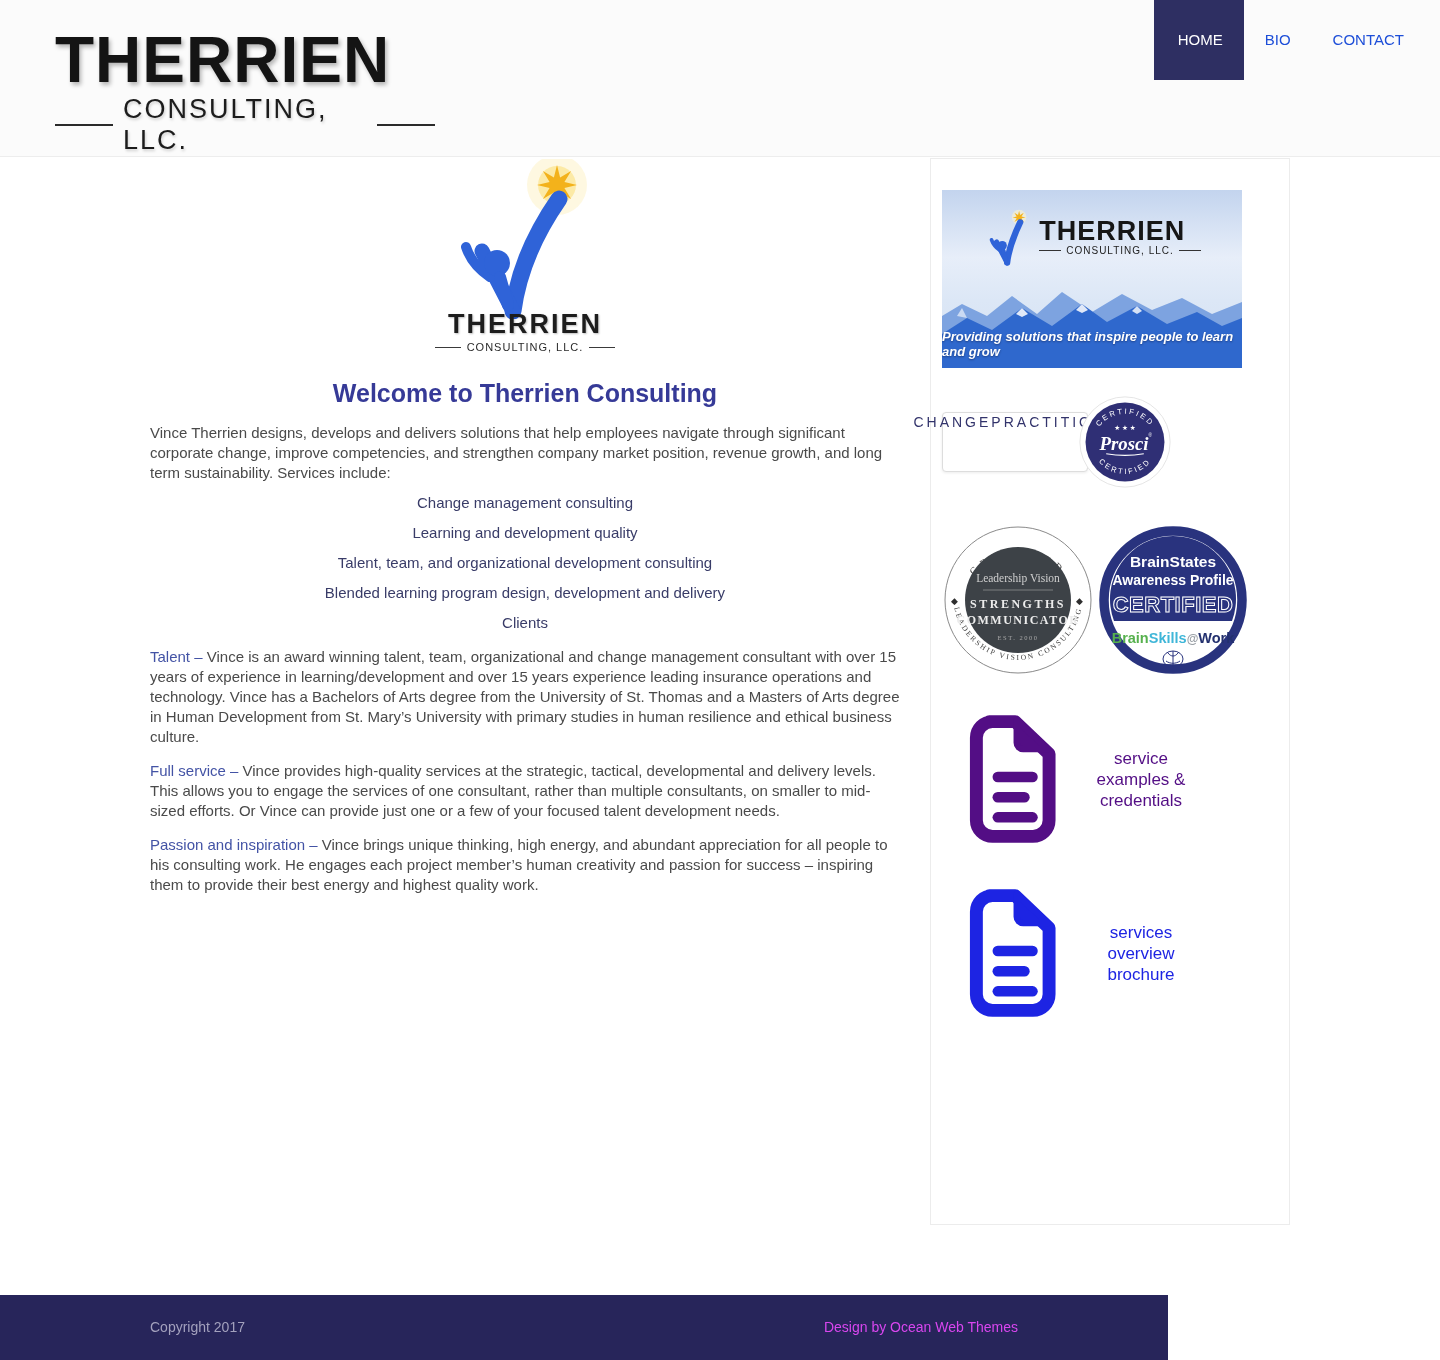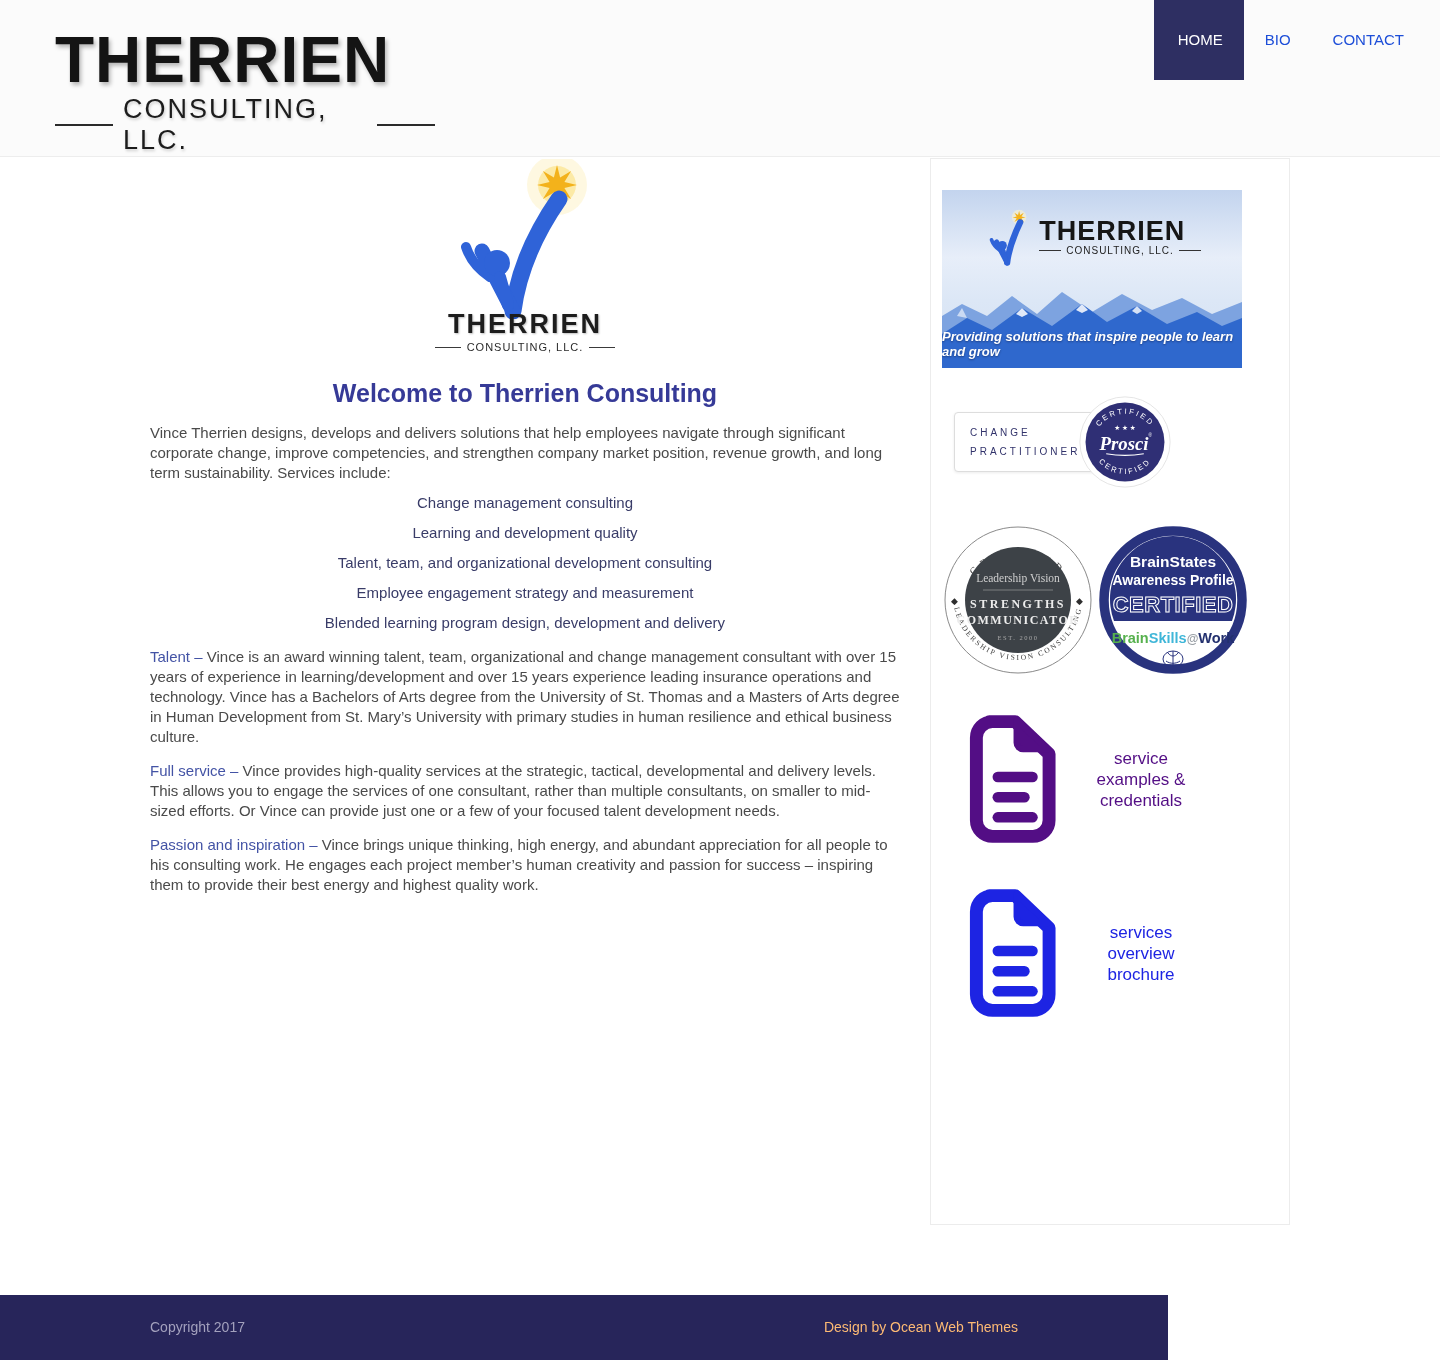--- a/index.html
+++ b/index.html
@@ -67,44 +67,44 @@
   .banner-logo-sub { display:flex; align-items:center; gap:5px; font-size:10px; color:#222; letter-spacing:1px; margin-top:0; }
   .banner-logo-sub::before, .banner-logo-sub::after { content:""; height:1px; background:#333; flex:0 0 22px; }
   .banner-mountains { position:absolute; left:0; bottom:0; width:300px; height:92px; }
   .banner-tagline {
     position:absolute; left:0; right:0; bottom:9px; 
     color:#ffffff; font-size:13px; font-style:italic; font-weight:700;
     text-shadow:0 1px 2px rgba(0,0,30,0.4);
   }
   .prosci-row { position:relative; margin-top:27px; height:96px; width:240px; }
   .prosci-plate {
-    position:absolute; left:12px; top:17px; width:146px; height:60px;
+    position:absolute; left:0; top:17px; width:146px; height:60px;
     background:#ffffff; border:1px solid #ddd; border-radius:4px;
     box-shadow:0 1px 3px rgba(0,0,0,0.08);
-    display:flex; flex-direction:column; justify-content:center; padding-left:15px;
-    font-size:10px; letter-spacing:3px; color:#32336b; line-height:19px;
+    display:flex; flex-direction:row; justify-content:center; padding-left:15px;
+    font-size:14px; letter-spacing:3px; color:#32336b; line-height:19px;
   }
   .prosci-seal { position:absolute; left:136px; top:0; }
   .seal-block { margin-top:30px; margin-left:1px; }
   .brain-block { margin-top:34px; margin-left:1px; }
   .download-row { display:flex; align-items:center; margin-top:26px; }
   .download-row .doc-icon { margin-left:15px; flex:0 0 auto; }
   .download-label {
     margin-left:14px; width:130px; text-align:center;
     font-size:17px; line-height:21px; cursor:pointer;
   }
   .download-label.purple { color:#530e85; }
   .download-label.blue { color:#1d24e3; }
   
   .site-footer {
     position:absolute; left:0; top:1295px; width:1168px; height:65px;
     background:#27255a;
   }
   .footer-copy { position:absolute; left:150px; top:0; line-height:65px; font-size:14px; color:#a3a1bd; }
-  .footer-credit { position:absolute; right:150px; top:0; line-height:65px; font-size:14px; color:#fdba74; cursor:pointer; }
+  .footer-credit { position:absolute; right:150px; top:0; line-height:65px; font-size:14px; color:#d946ef; cursor:pointer; }
 </style>
 </head>
 <body>
 
 <div class="site-header">
   <div class="brand">
     <div class="brand-title">THERRIEN</div>
     <div class="brand-sub">
       <span>CONSULTING, LLC.</span>
     </div>
@@ -133,22 +133,22 @@
       <span>CONSULTING, LLC.</span>
     </div>
   </div>
 
   <h1 class="page-title">Welcome to Therrien Consulting</h1>
   <p class="intro-para">Vince Therrien designs, develops and delivers solutions that help employees navigate through significant corporate change, improve competencies, and strengthen company market position, revenue growth, and long term sustainability.  Services include:</p>
 
   <p class="service-line">Change management consulting</p>
   <p class="service-line">Learning and development quality</p>
   <p class="service-line">Talent, team, and organizational development consulting</p>
-  <p class="service-line">Employee engagement strategy and measurement</p>
   <p class="service-line">Blended learning program design, development and delivery</p>
+  <p class="service-line">Clients</p>
 
   <p class="body-para">
     <span class="lead">Talent – </span><span>Vince is an award winning talent, team, organizational and change management consultant with over 15 years of experience in learning/development and over 15 years experience leading insurance operations and technology. Vince has a Bachelors of Arts degree from the University of St. Thomas and a Masters of Arts degree in Human Development from St. Mary’s University with primary studies in human resilience and ethical business culture.</span>
   </p>
   <p class="body-para">
     <span class="lead">Full service – </span><span> Vince provides high-quality services at the strategic, tactical, developmental and delivery levels. This allows you to engage the services of one consultant, rather than multiple consultants, on smaller to mid-sized efforts. Or Vince can provide just one or a few of your focused talent development needs.</span>
   </p>
   <p class="body-para">
     <span class="lead">Passion and inspiration – </span><span>Vince brings unique thinking, high energy, and abundant appreciation for all people to his consulting work.  He engages each project member’s human creativity and passion for success – inspiring them to provide their best energy and highest quality work.</span>
   </p>

